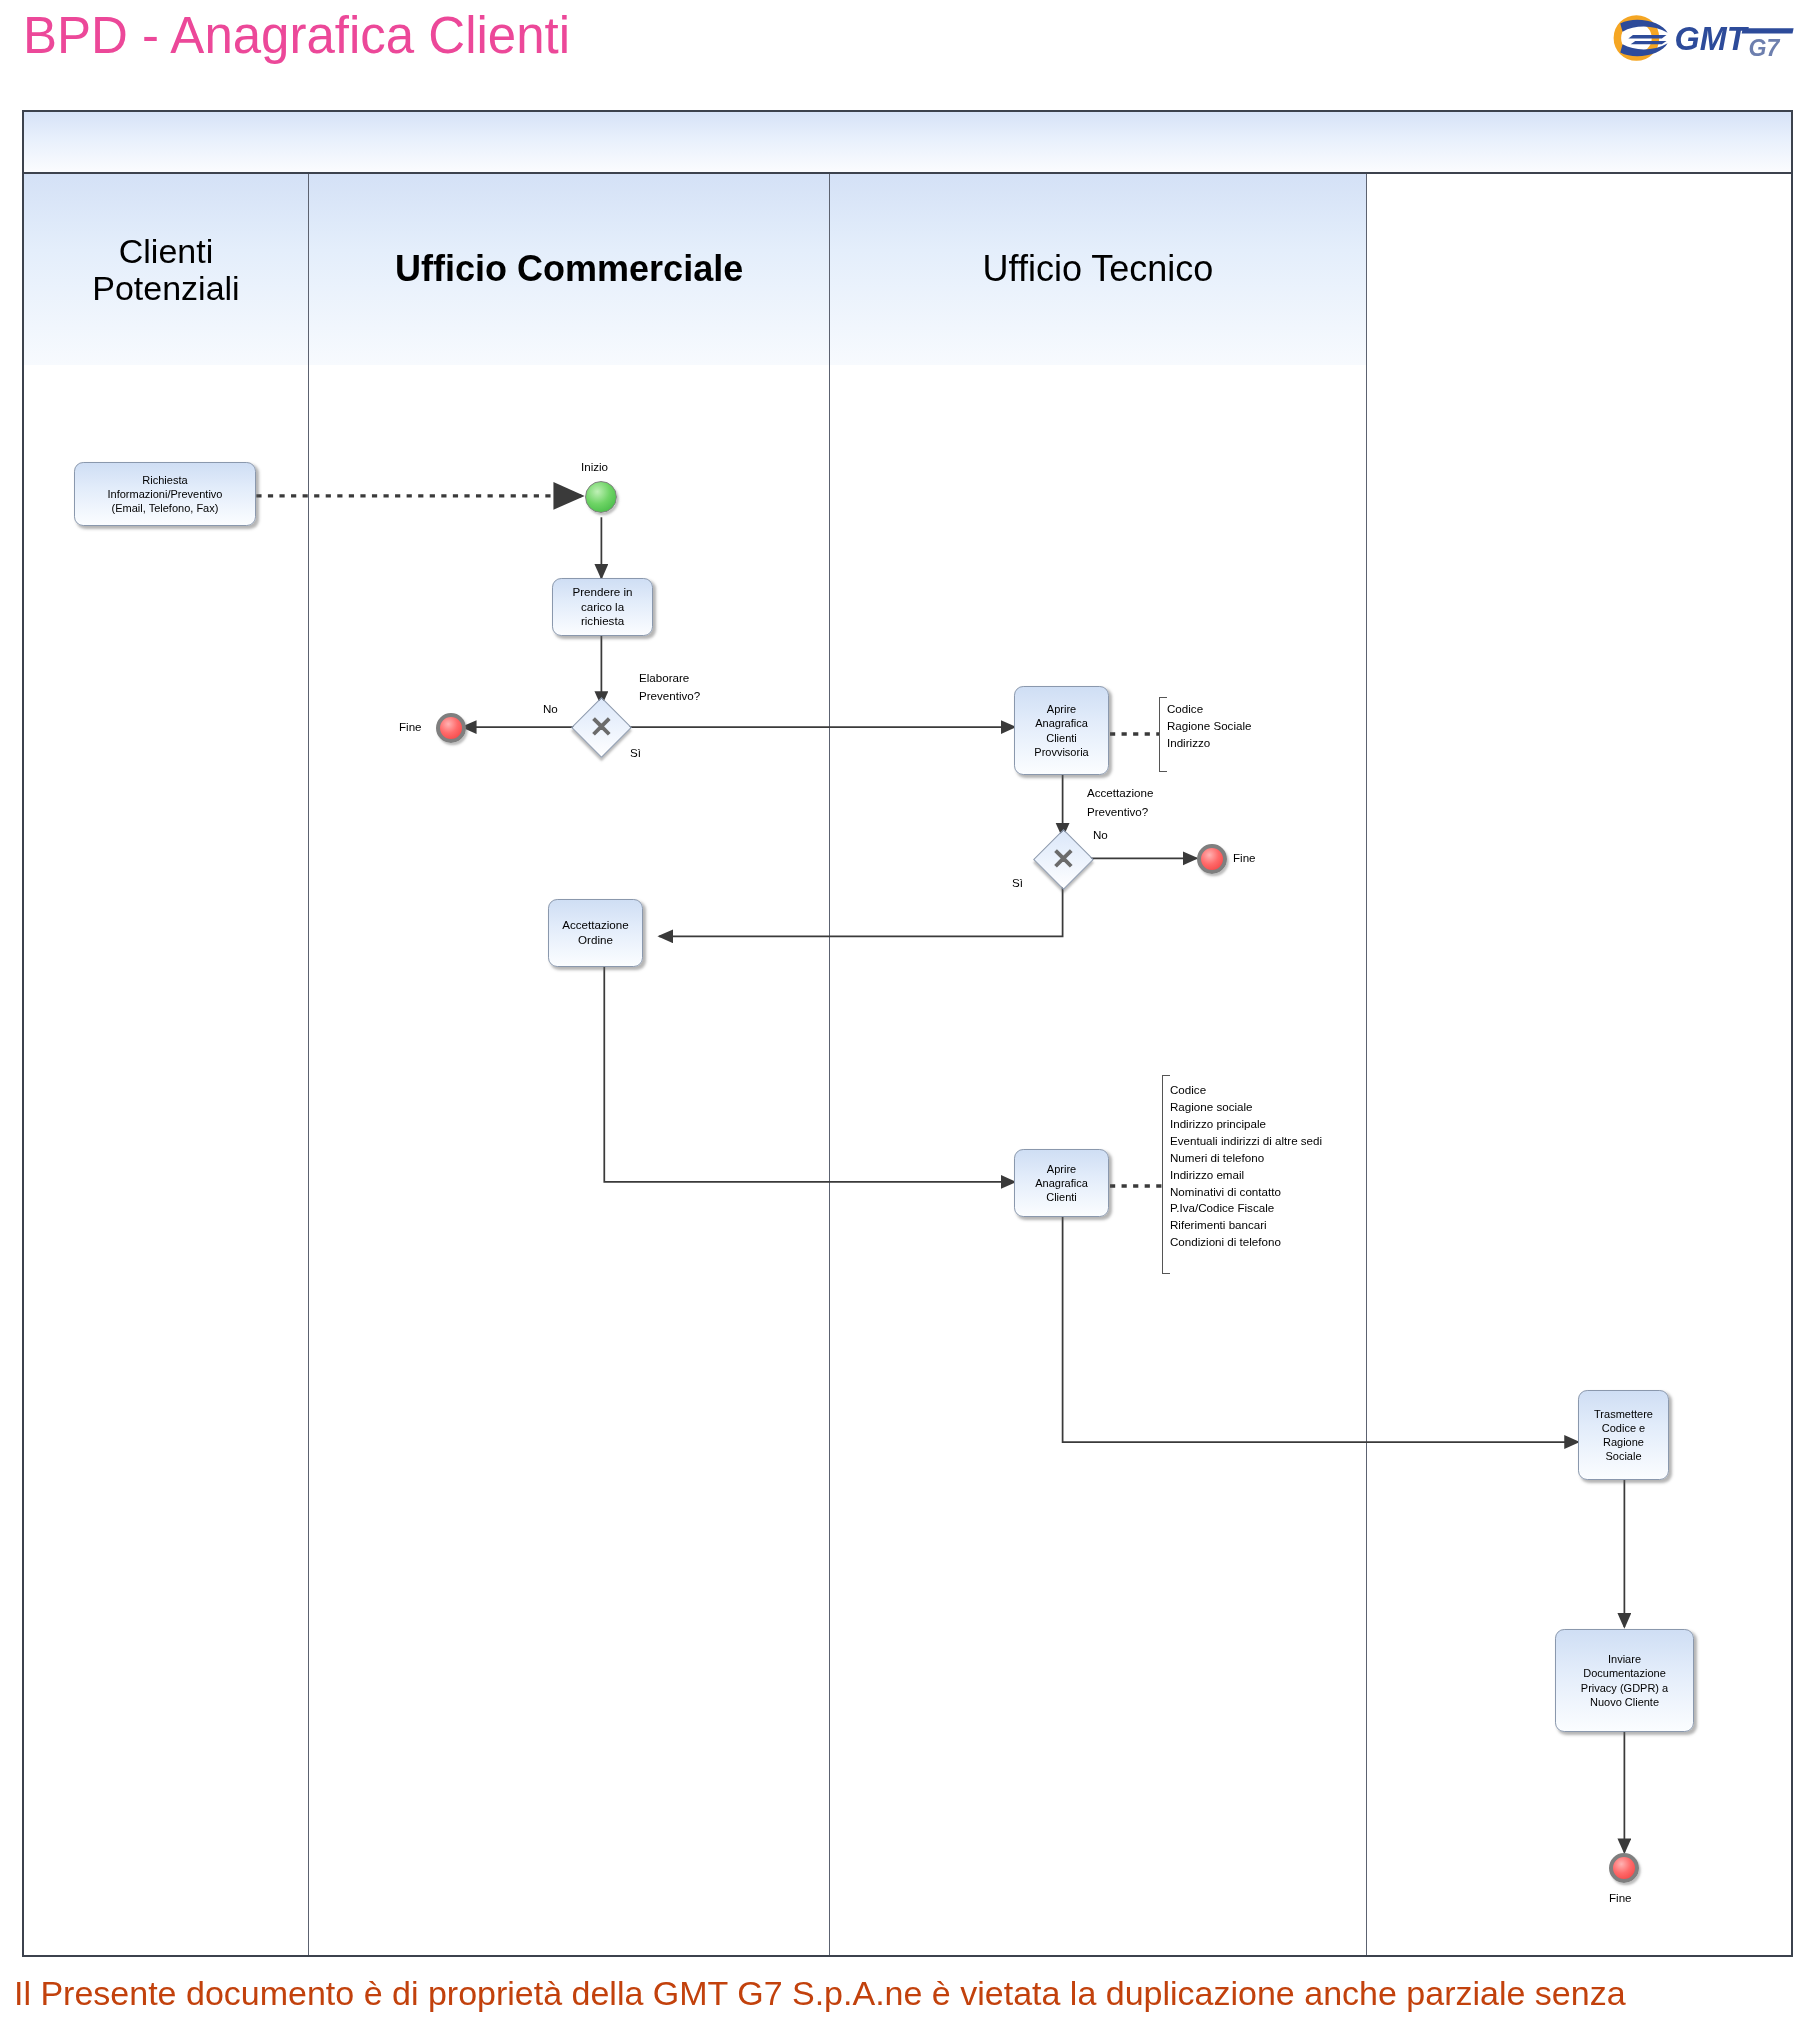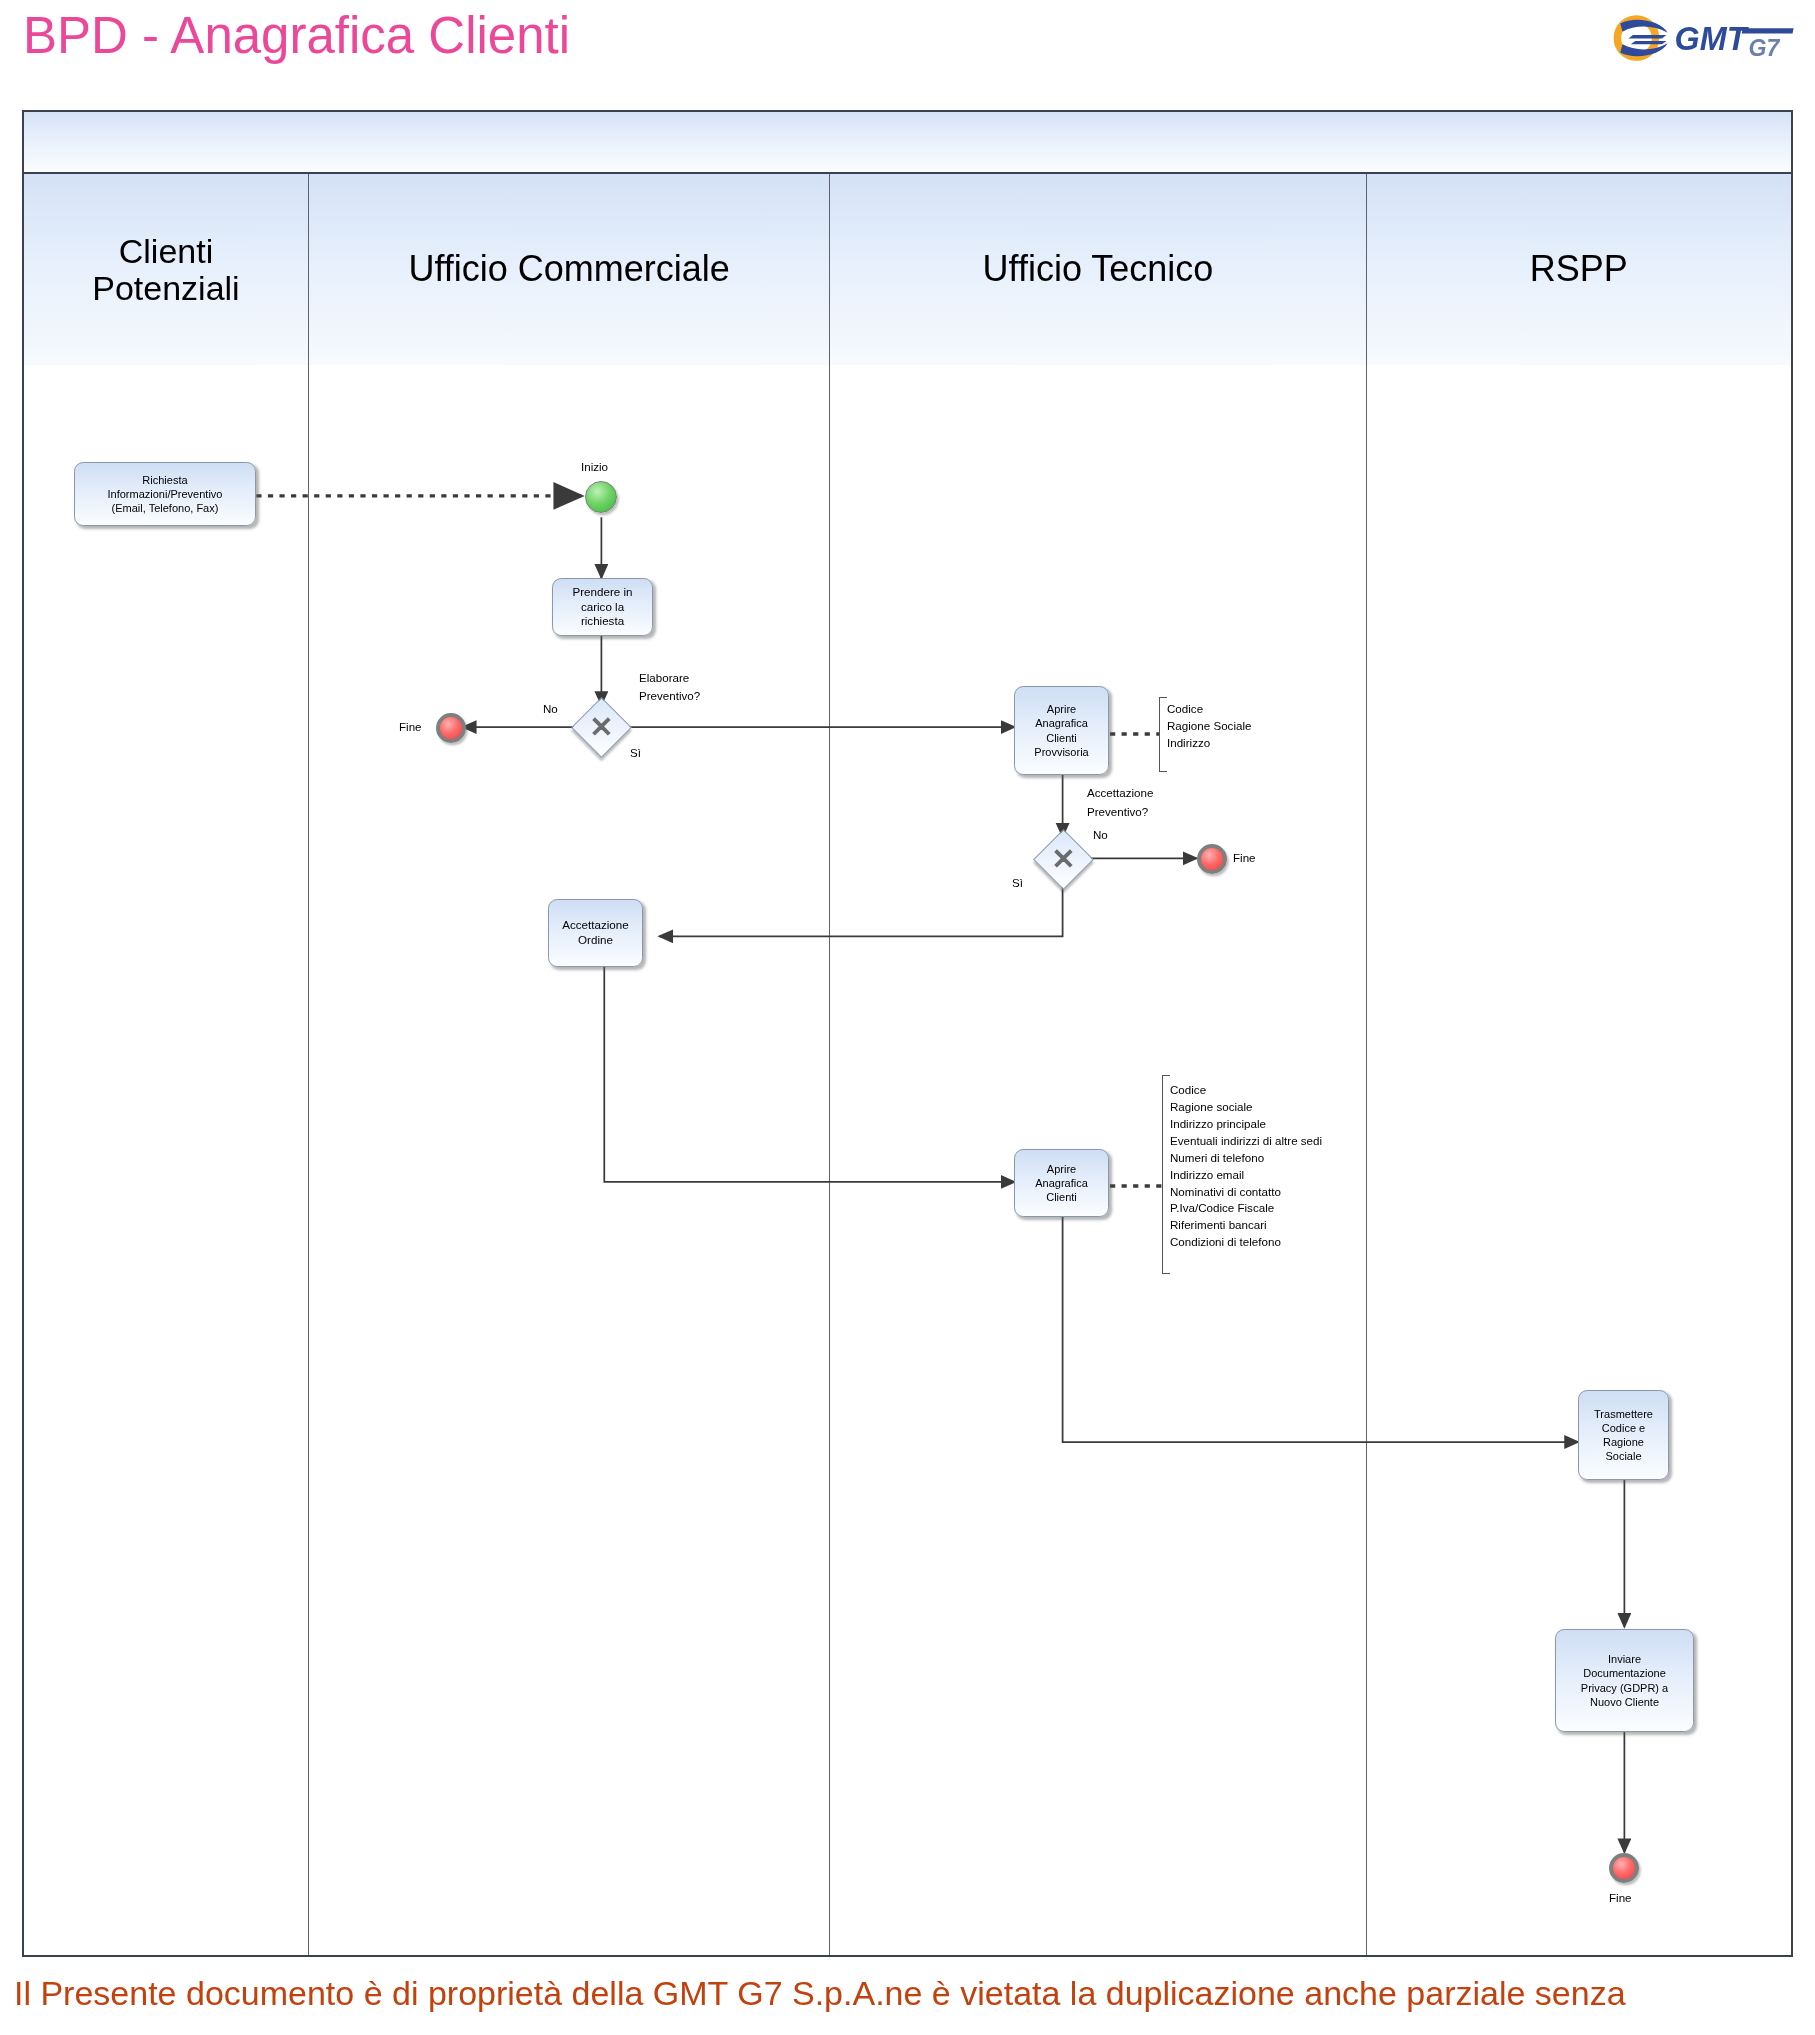--- a/index.html
+++ b/index.html
@@ -41,21 +41,21 @@
     background:linear-gradient(to bottom,#d4e1f6 0%,#e4eefb 40%,#f7fafe 100%);
     display:flex;align-items:center;justify-content:center;text-align:center;
   }
   .lane-title{
     font-size:36px;line-height:1.08;color:#000;padding:0 4.6px;
   }
   .lane-title.two-line{font-size:34px;}
   .lane-body{position:absolute;left:0;top:191px;width:100%;bottom:0;}
   
   #lane-clienti{width:288px;}
-  #lane-commerciale{width:527px;}
+  #lane-commerciale{width:527px;font-weight:bold;}
   #lane-tecnico{width:542px;}
   #lane-rspp{width:429px;}
 
   
   #flow{
     position:absolute;left:0;top:0;width:1816px;height:2035px;
     pointer-events:none;
   }
   
   .task{
@@ -157,25 +157,20 @@
     <div class="lane" id="lane-tecnico">
       <div class="lane-head">
         <div class="lane-title">
           <div>Ufficio Tecnico</div>
         </div>
       </div>
       <div class="lane-body"></div>
     </div>
 
     <div class="lane" id="lane-rspp">
-      <div class="lane-head">
-        <div class="lane-title">
-          <div>RSPP</div>
-        </div>
-      </div>
       <div class="lane-body"></div>
     </div>
 
   </div>
 </div>
 
 <svg id="flow" viewBox="0 0 3141 3521" xmlns="http://www.w3.org/2000/svg">
   <defs>
     <marker id="arrow" markerWidth="10" markerHeight="10" refX="8" refY="4" orient="auto" markerUnits="strokeWidth">
       <path d="M0,0 L9,4 L0,8 z" fill="#3a3a3a"></path>

